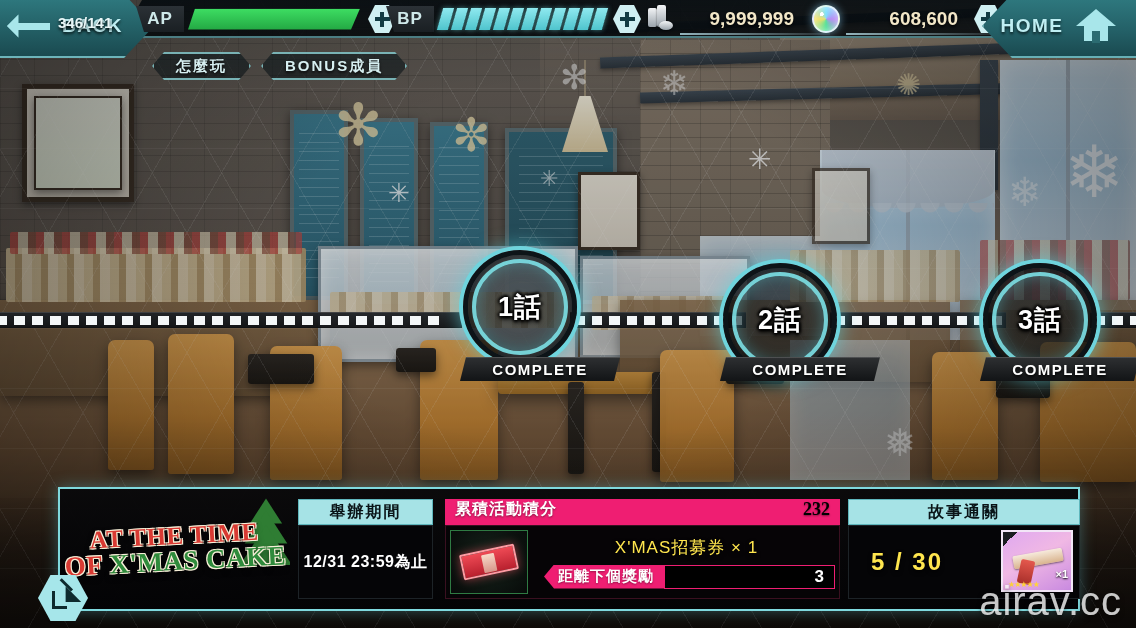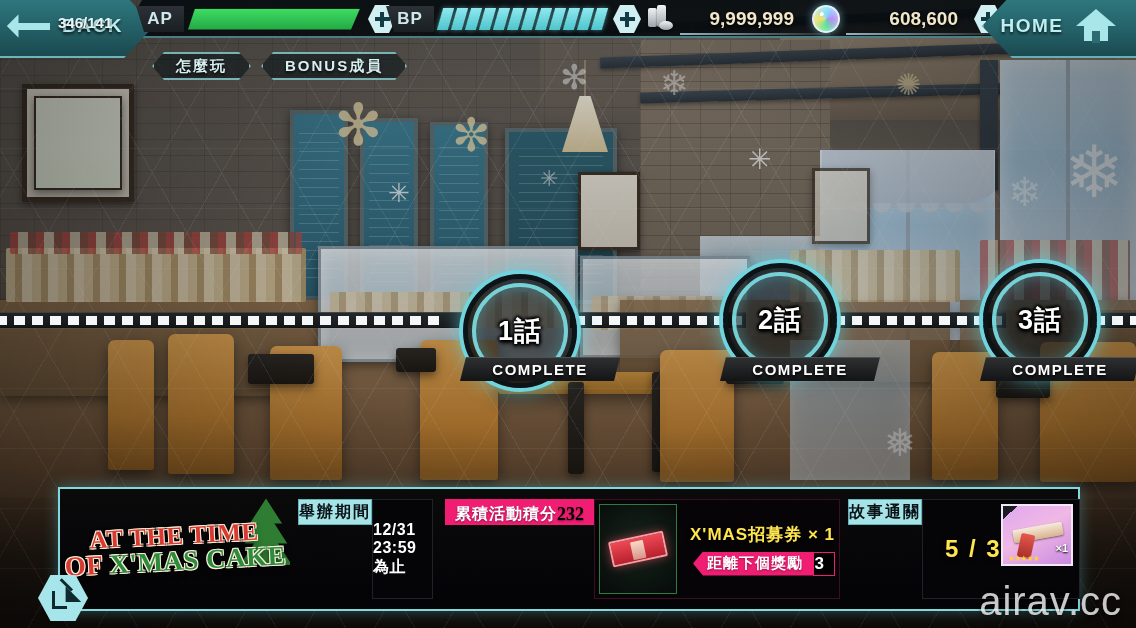--- a/index.html
+++ b/index.html
@@ -303,36 +303,36 @@
     color:#d83a33;
     text-shadow:-1px -1px 0 #f7efd8,1px -1px 0 #f7efd8,-1px 1px 0 #f7efd8,1px 1px 0 #f7efd8, 0 3px 6px rgba(0,0,0,.9);
   }
   .logo-l2{
     font-family:"Liberation Serif", serif; font-size:27px; font-weight:bold; letter-spacing:.5px;
     color:#2f8b3c; margin-top:2px;
     text-shadow:-1px -1px 0 #f7efd8,1px -1px 0 #f7efd8,-1px 1px 0 #f7efd8,1px 1px 0 #f7efd8, 0 3px 6px rgba(0,0,0,.9);
   }
   .logo-l2 em{ color:#d83a33; font-style:normal; }
 
-  .panel{ margin:10px 0 10px 8px; display:flex; flex-direction:row;border-radius:15px; }
+  .panel{ margin:10px 0 10px 8px; display:flex; flex-direction:column;border-radius:15px; }
   .panel-head{
     height:26px; background:#a6e3e6; color:#0a1418; font-size:16px; font-weight:bold;
     display:flex; align-items:center; justify-content:center; letter-spacing:2px;
     border:1px solid #5fb7bd;
   }
   .panel-body{
     flex:1; background:#050507; border:1px solid #1d2327;
     display:flex; align-items:center; justify-content:center;
   }
   .period{ width:135px; flex:0 0 135px; }
   .period .panel-body{ color:#fff; font-size:16px; font-weight:bold; letter-spacing:.5px; }
 
   .pts{ width:395px; flex:0 0 395px; margin-left:12px; }
   .pts-head{
-    height:26px; background:#ef1e72; display:flex; align-items:flex-end;
+    height:26px; background:#ef1e72; display:flex; align-items:flex-start;
     justify-content:space-between; padding:0 10px;
   }
   .pts-head .lbl{ color:#fff; font-size:16px; font-weight:bold; letter-spacing:1px;
                   text-shadow:0 1px 2px rgba(0,0,0,.45); }
   .pts-head .val{ color:#000000; font-size:18px; font-weight:bold; text-shadow:0 1px 2px rgba(0,0,0,.45);font-family:Liberation Serif, serif; }
   .pts-body{ flex:1; background:#060406; border:1px solid #3a1020; position:relative; display:flex; }
   .ticket-cell{
     width:78px; flex:0 0 78px; margin:4px; border:1px solid #2f7a43;
     background:radial-gradient(circle at 50% 45%, #16251c, #070a09);
     display:flex; align-items:center; justify-content:center;
@@ -342,21 +342,21 @@
     background:linear-gradient(180deg,#ef4a55,#b8202e);
     border:2px solid #ff9aa2; border-radius:2px; position:relative;
     box-shadow:0 0 10px rgba(255,80,100,.55);
   }
   .ticket:after{
     content:""; position:absolute; left:50%; top:3px; width:13px; height:18px;
     background:linear-gradient(180deg,#f7d9c8,#d8968a); transform:translateX(-50%); border-radius:1px;
   }
   .pts-right{ flex:1; display:flex; flex-direction:column; justify-content:center; padding-right:4px; }
   .reward-txt{
-    color:#ffe64e; font-size:17px; font-weight:bold; letter-spacing:1px; text-align:right;
+    color:#ffe64e; font-size:17px; font-weight:normal; letter-spacing:1px; text-align:center;
     text-shadow:0 2px 4px rgba(0,0,0,.9); margin-bottom:6px; margin-left:6px;
   }
   .nextrow{ display:flex; align-items:center; height:24px; margin-left:12px; }
   .next-lbl{
     height:24px; background:#ef1e72; color:#fff; font-size:15px; font-weight:bold;
     display:flex; align-items:center; padding:0 10px 0 14px; letter-spacing:1px;
     clip-path:polygon(10px 0,100% 0,100% 100%,10px 100%,0 50%);
     text-shadow:0 1px 2px rgba(0,0,0,.4);
   }
   .next-bar{
@@ -555,21 +555,21 @@
         <i></i>
         <i></i>
         <i></i>
     </div>
     <div class="dotline" style="left:1090px; width:60px;">
       <i></i>
         <i></i>
         <i></i>
     </div>
 
-    <div class="node" style="left:463px; top:274px;">
+    <div class="node" style="left:463px; top:250px;">
       <span>1話</span>
     </div>
     <div class="complete-tag" style="left:460px; top:357px;">
       <span>COMPLETE</span>
     </div>
 
     <div class="node" style="left:723px; top:263px;">
       <span>2話</span>
     </div>
     <div class="complete-tag" style="left:720px; top:357px;">

